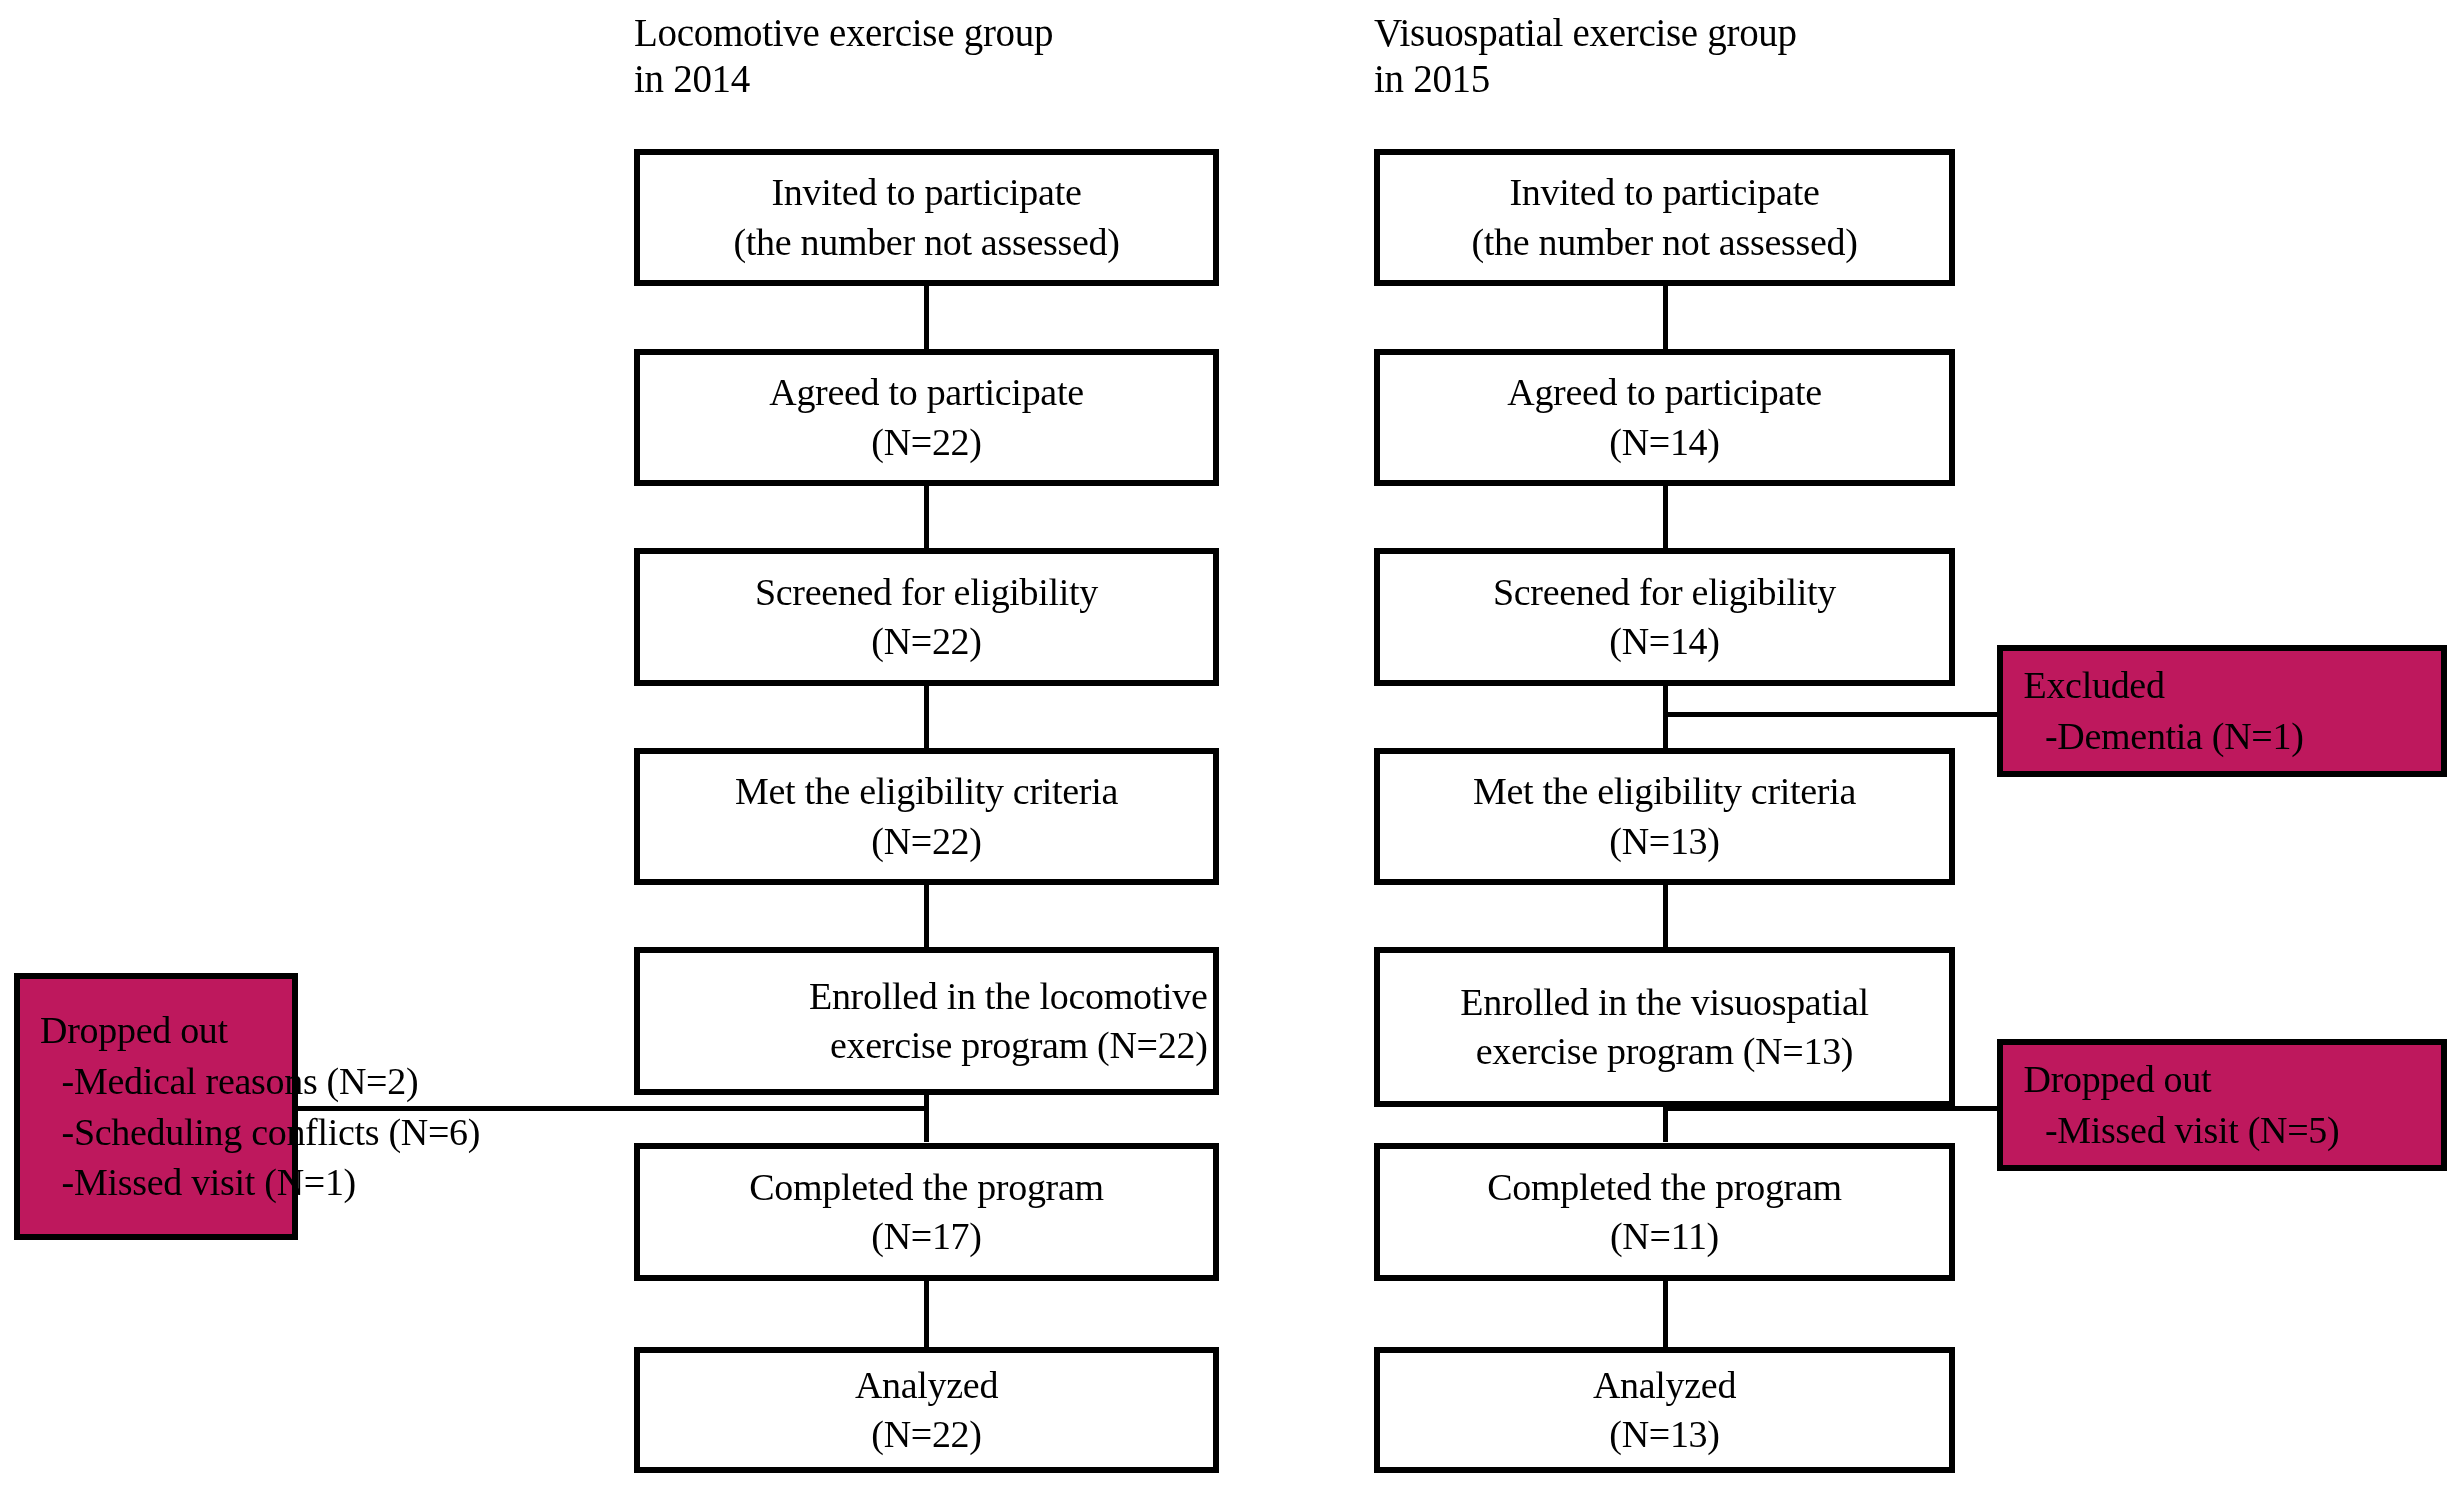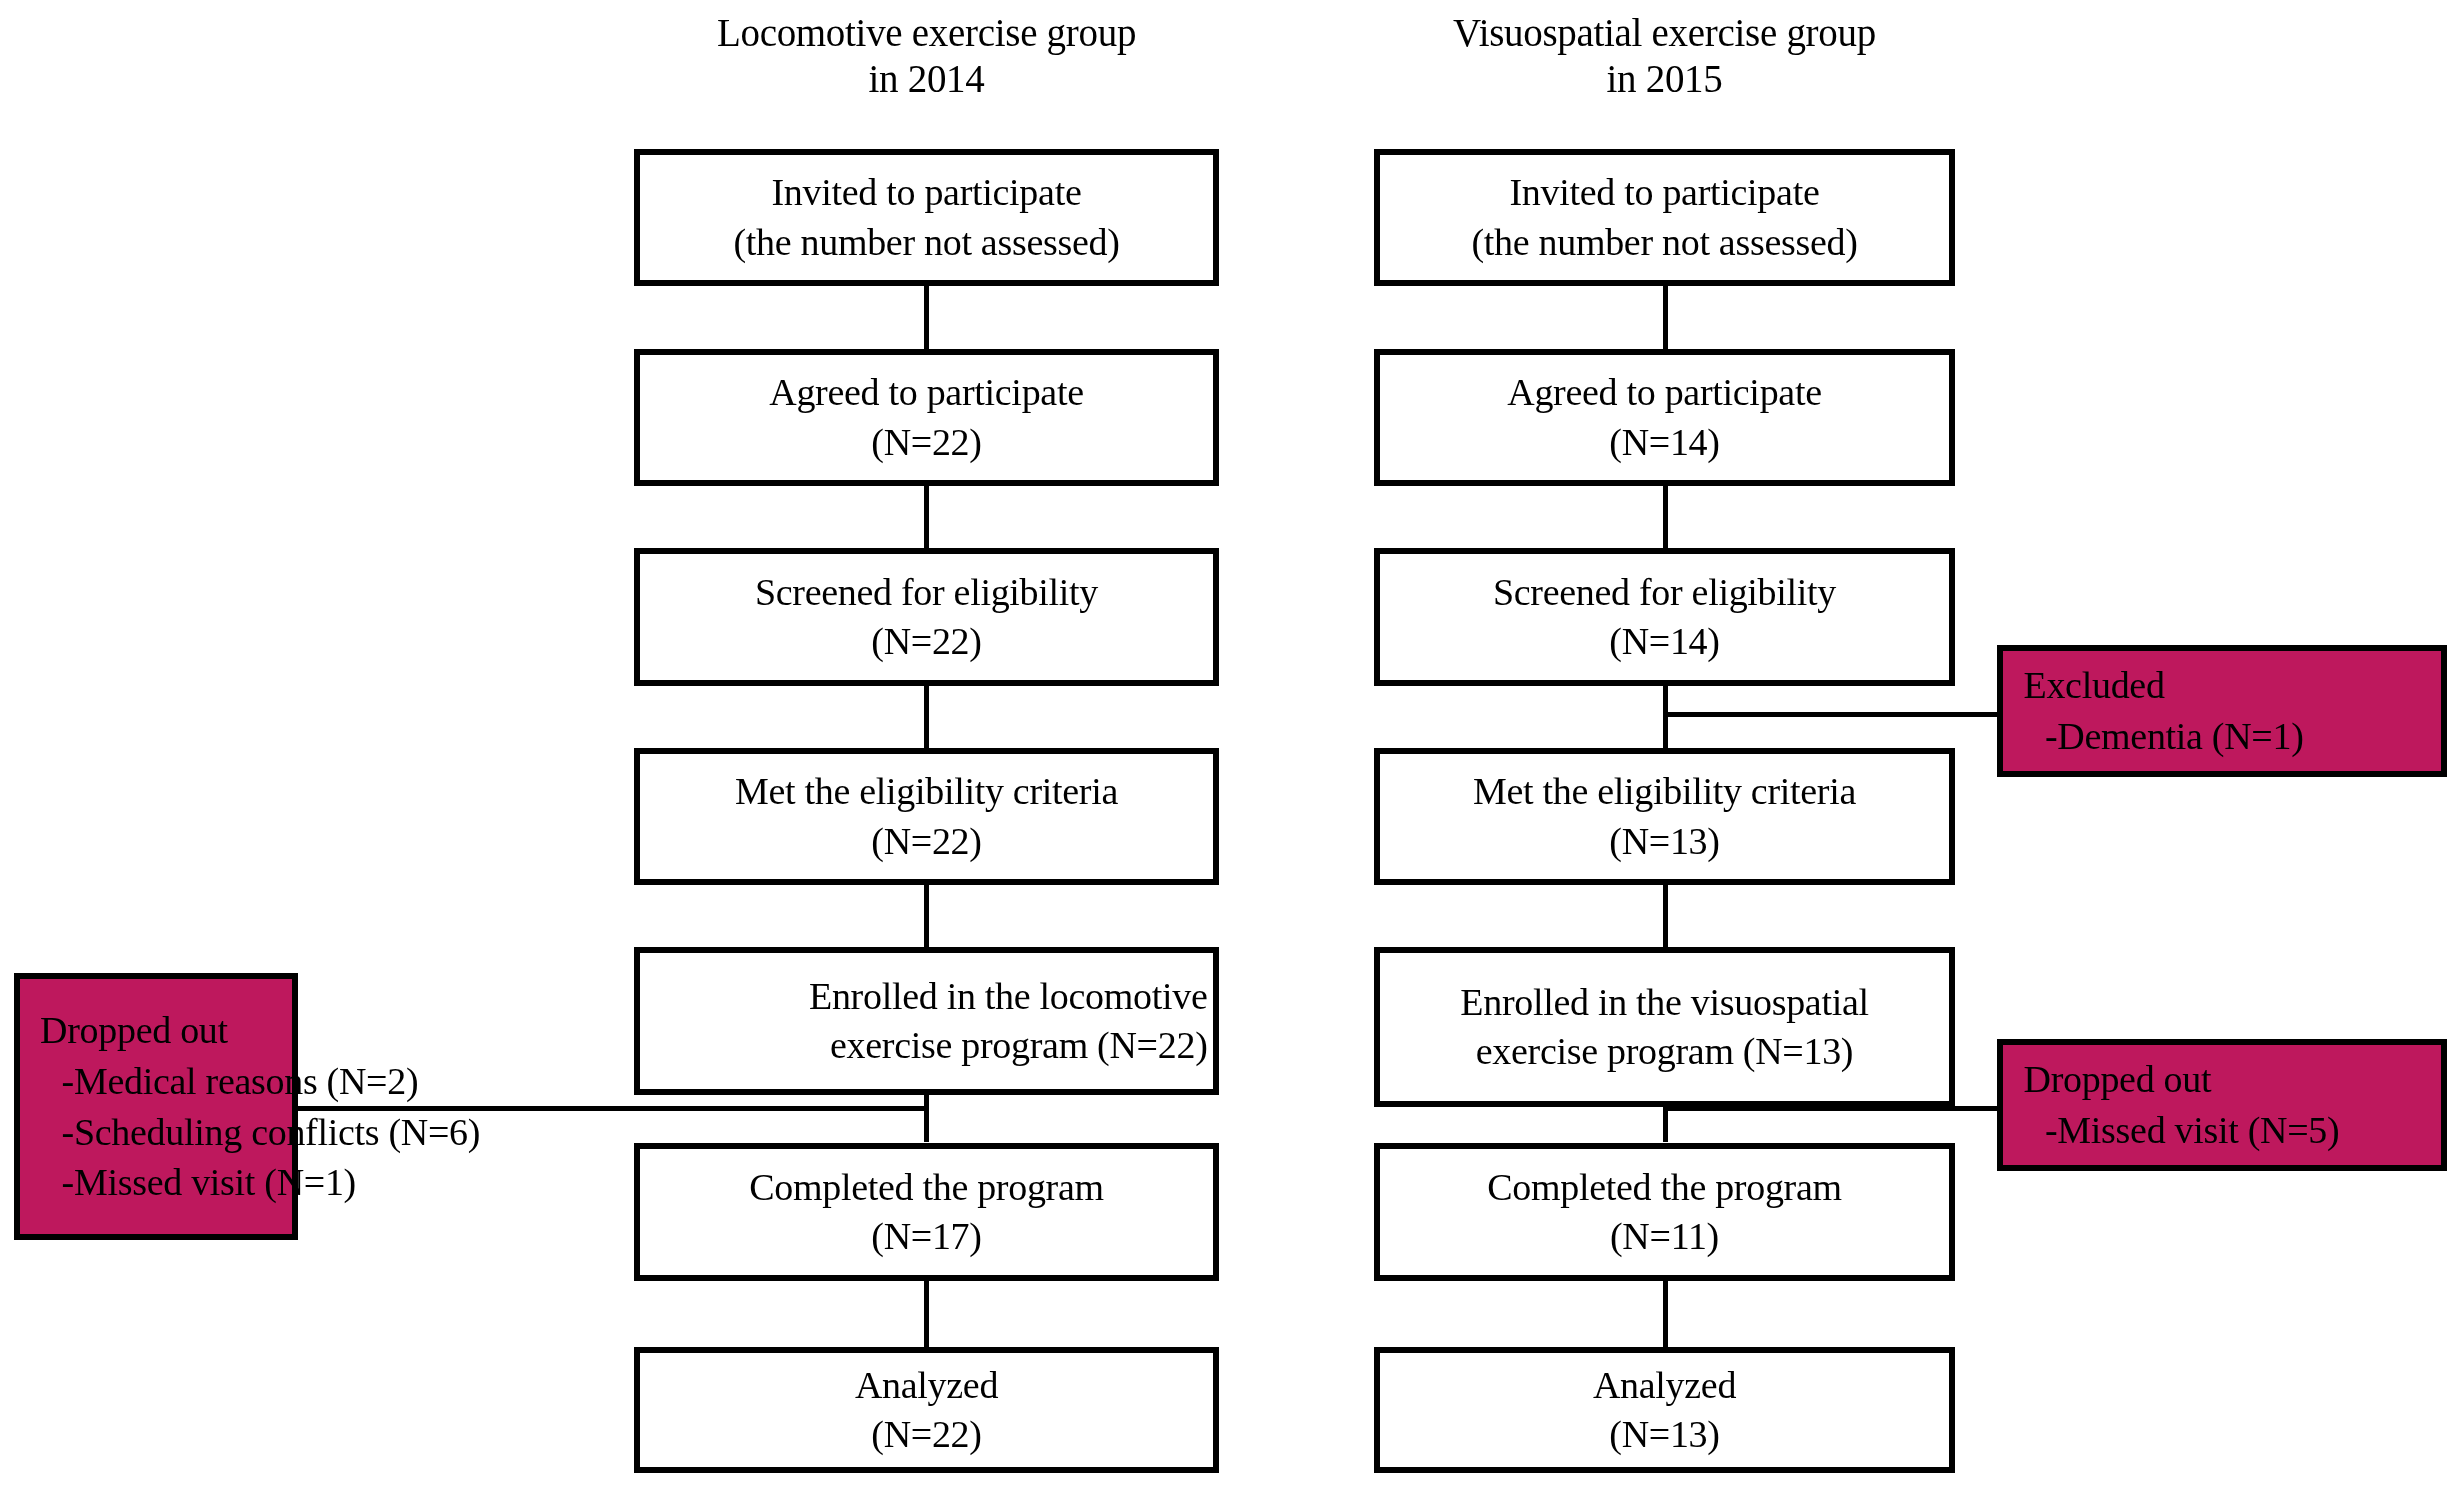--- a/index.html
+++ b/index.html
@@ -9,21 +9,21 @@
     height:1497px;
     background:#ffffff;
     font-family:"Liberation Serif","DejaVu Serif",serif;
     color:#000000;
     overflow:hidden;
   }
 
   
   .col-title{
     position:absolute;
-    text-align:center;
+    text-align:left;
     font-size:39px;
     line-height:1.18;
     color:#000;
     white-space:pre-line;
     letter-spacing:-0.3px;
   }
 
   
   .node{
     position:absolute;

